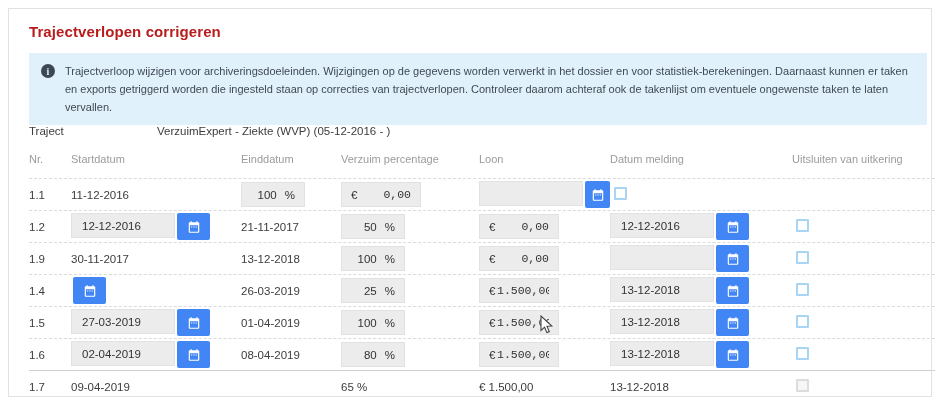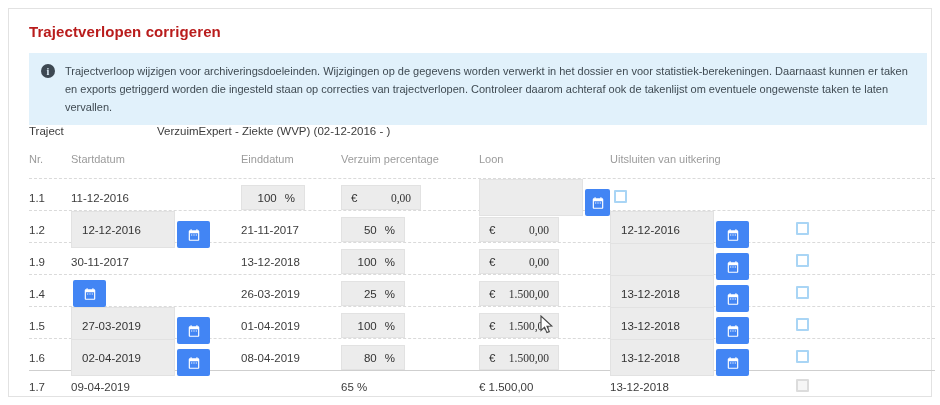--- a/index.html
+++ b/index.html
@@ -17,62 +17,63 @@
   .traject-row { display: flex; margin: 0 0 0 8px; font-size: 11.5px; color: #3c3c3c; }
   .traject-label { flex: 0 0 128px; }
   .grid { display: grid; grid-template-columns: 42px 170px 100px 138px 131px 182px 1fr;
     align-items: center; margin-left: 8px; width: 906px; }
   .thead { padding: 16px 0 13px 0; }
   .thead .th { font-size: 11px; color: #9b9b9b; }
   .trow { height: 32px; border-top: 1px dashed #dadada; }
   .trow.solid-top { border-top: 1px solid #cfcfcf; }
   .cell { font-size: 11.5px; color: #3c3c3c; }
   .plain { font-size: 11.5px; color: #3c3c3c; }
-  .widget-line { display: flex; align-items: flex-end; }
+  .widget-line { display: flex; align-items: flex-start; }
   .gray-box { background: #ececec; border: 1px solid #e2e2e2; height: 25px;
     display: inline-flex; align-items: center; font-size: 11.5px; color: #333; }
-  .date-input { width: 104px; background: #ececec; border: 1px solid #e2e2e2; height: 37px;
+  .date-input { width: 104px; background: #ececec; border: 1px solid #e2e2e2; height: 25px;
     padding: 0 10px; font-size: 11.5px; color: #333; font-family: "Liberation Sans", sans-serif; }
   .cal-btn { width: 33px; height: 27px; margin-left: 2px; background: #4285f4; border: none;
     border-radius: 2px; display: inline-flex; align-items: center; justify-content: center; cursor: pointer; }
   .pct-box { width: 64px; justify-content: flex-end; padding: 0 9px; }
   .pct-input { width: 26px; background: transparent; border: none; text-align: right;
     font-size: 11.5px; color: #333; font-family: "Liberation Sans", sans-serif; }
   .pct-suffix { margin-left: 8px; }
   .loon-box { width: 80px; justify-content: space-between; padding: 0 9px; }
   .loon-input { width: 52px; background: transparent; border: none; text-align: right;
-    font-size: 11.5px; color: #333; font-family: Liberation Serif, serif; }
+    font-size: 11.5px; color: #333; font-family: Liberation Mono, monospace; }
   .cb { display: inline-block; width: 13px; height: 13px; margin-left: 4px; background: #fff;
     border: 2px solid #a9d5f5; border-radius: 1px; cursor: pointer; }
   .cb.disabled { border: 2px solid #dcdcdc; background: #f6f6f6; cursor: default; }
   .mouse-cursor { position: absolute; left: 530px; top: 306px; pointer-events: none; }
 </style>
 </head>
 <body>
 
 <div class="card">
 
   <div class="page-title">Trajectverlopen corrigeren</div>
 
   <div class="banner">
     <span class="info-icon">i</span>
     <span class="banner-text">Trajectverloop wijzigen voor archiveringsdoeleinden. Wijzigingen op de gegevens worden verwerkt in het dossier en voor statistiek-berekeningen. Daarnaast kunnen er taken en exports getriggerd worden die ingesteld staan op correcties van trajectverlopen. Controleer daarom achteraf ook de takenlijst om eventuele ongewenste taken te laten vervallen.</span>
   </div>
 
   <div class="traject-row">
     <span class="traject-label">Traject</span>
-    <span class="traject-value">VerzuimExpert - Ziekte (WVP) (02-12-2016 - )</span>
+    <span class="traject-value">VerzuimExpert - Ziekte (WVP) (05-12-2016 - )</span>
   </div>
 
   <div class="grid thead">
     <span class="th">Nr.</span>
     <span class="th">Startdatum</span>
     <span class="th">Einddatum</span>
     <span class="th">Verzuim percentage</span>
     <span class="th">Loon</span>
+    <span class="th">Datum melding</span>
     <span class="th">Uitsluiten van uitkering</span>
   </div>
 
   <div class="grid trow">
     <span class="cell">1.1</span>
     <span class="cell plain">11-12-2016</span>
     <span class="cell widget-line">
         <span class="gray-box pct-box">
           <input class="pct-input" value="100" style="">
           <span class="pct-suffix">%</span>

